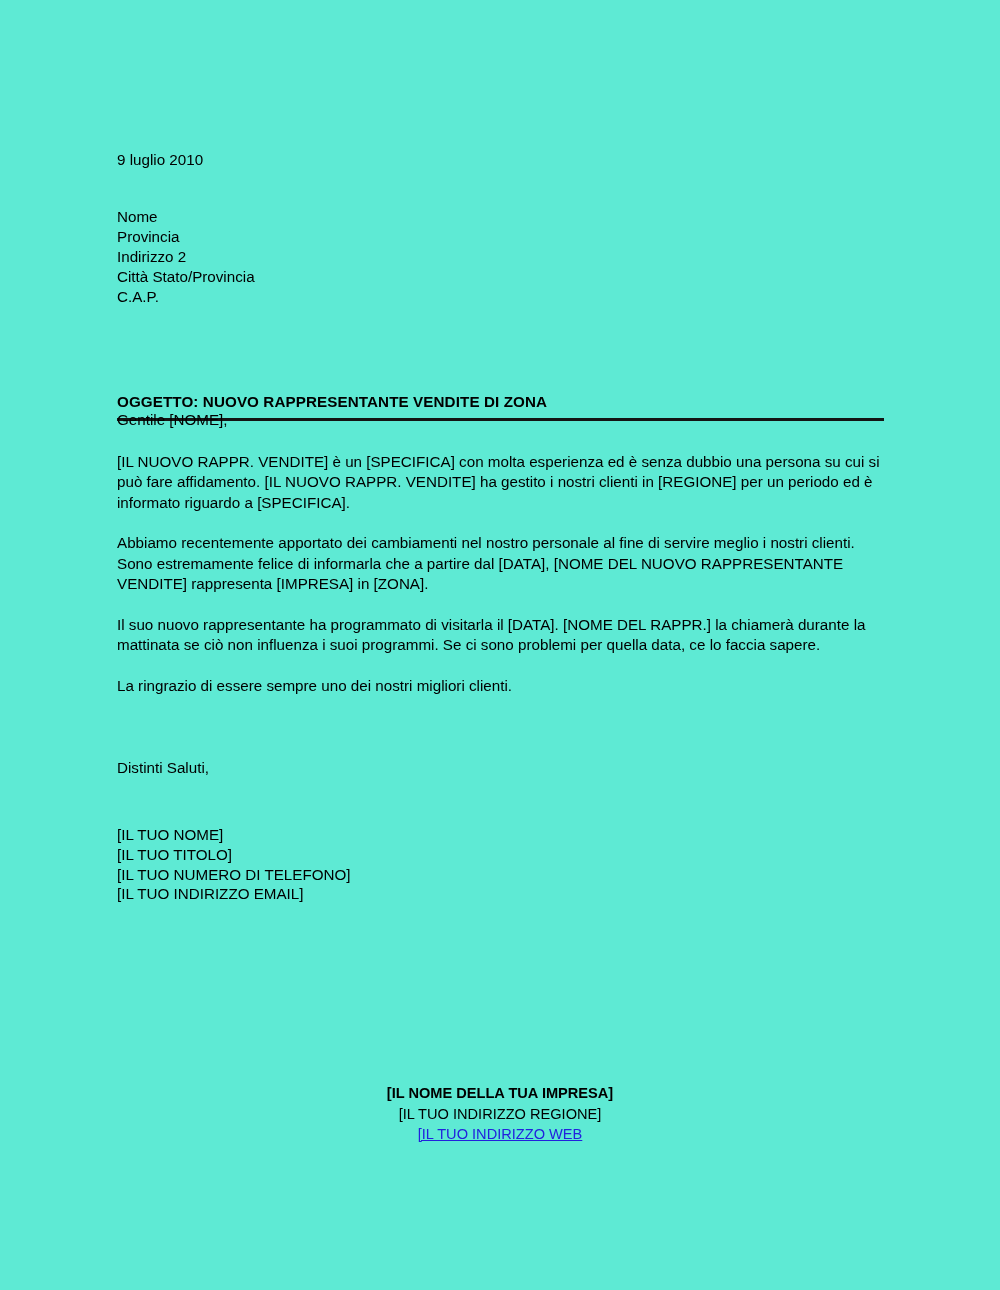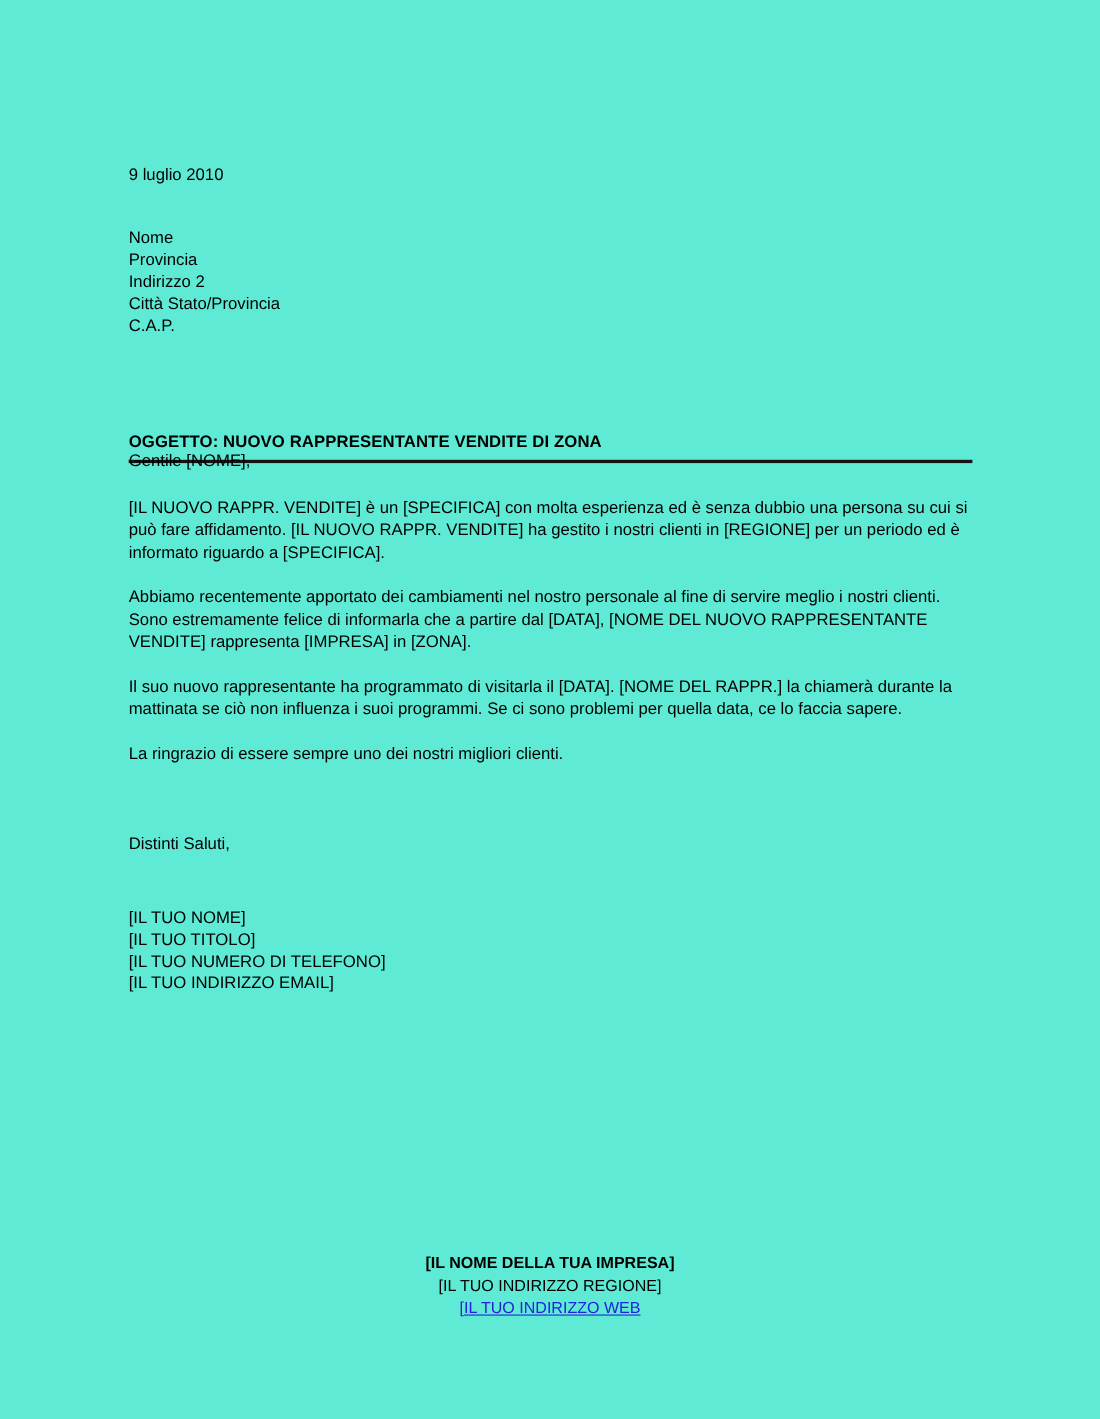--- a/index.html
+++ b/index.html
@@ -93,21 +93,21 @@
     left: 0;
     font-size: 15.2px;
     line-height: 19.8px;
   }
   .signature-block div {
     white-space: nowrap;
   }
   .footer {
     position: absolute;
     left: 0;
-    top: 1139px;
+    top: 1083px;
     width: 1000px;
     text-align: center;
     font-size: 14.6px;
     line-height: 20.5px;
   }
   .footer .company {
     font-weight: bold;
   }
   .footer .weblink {
     color: #2222dd;

